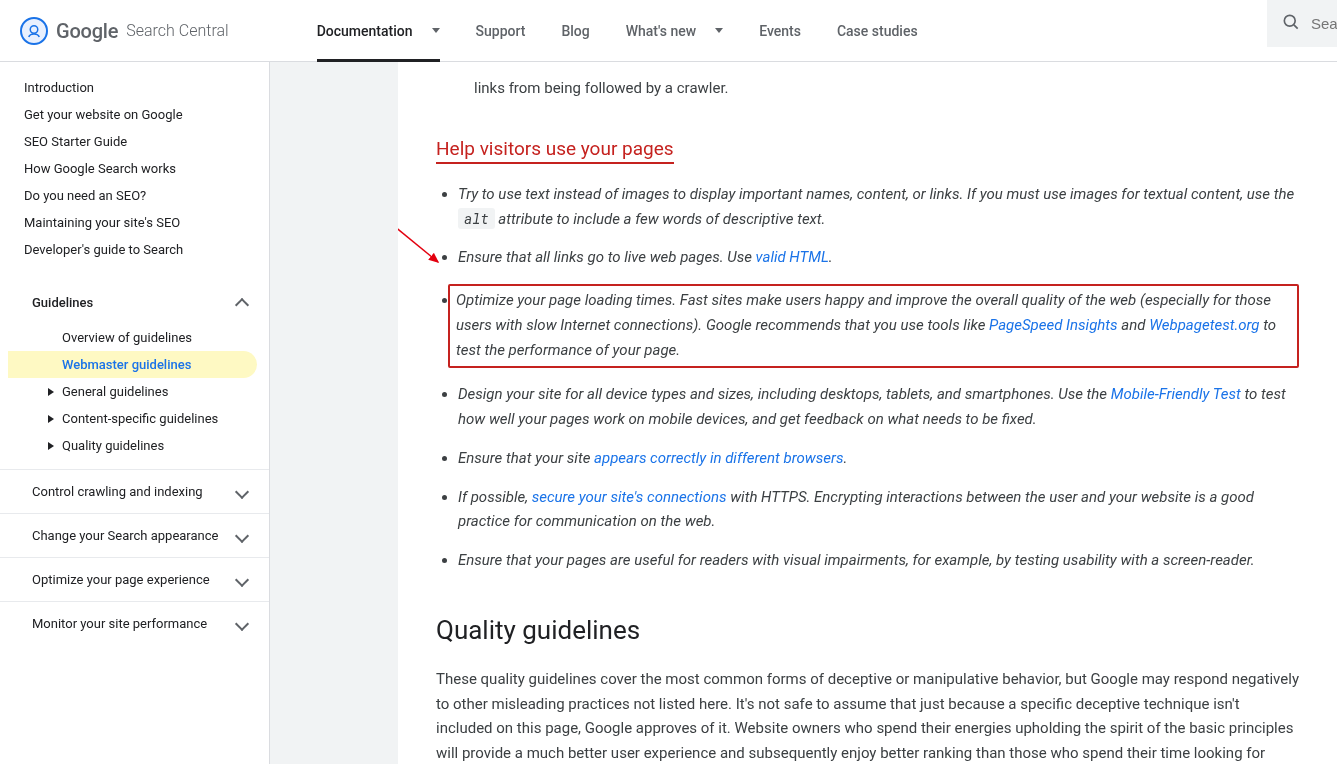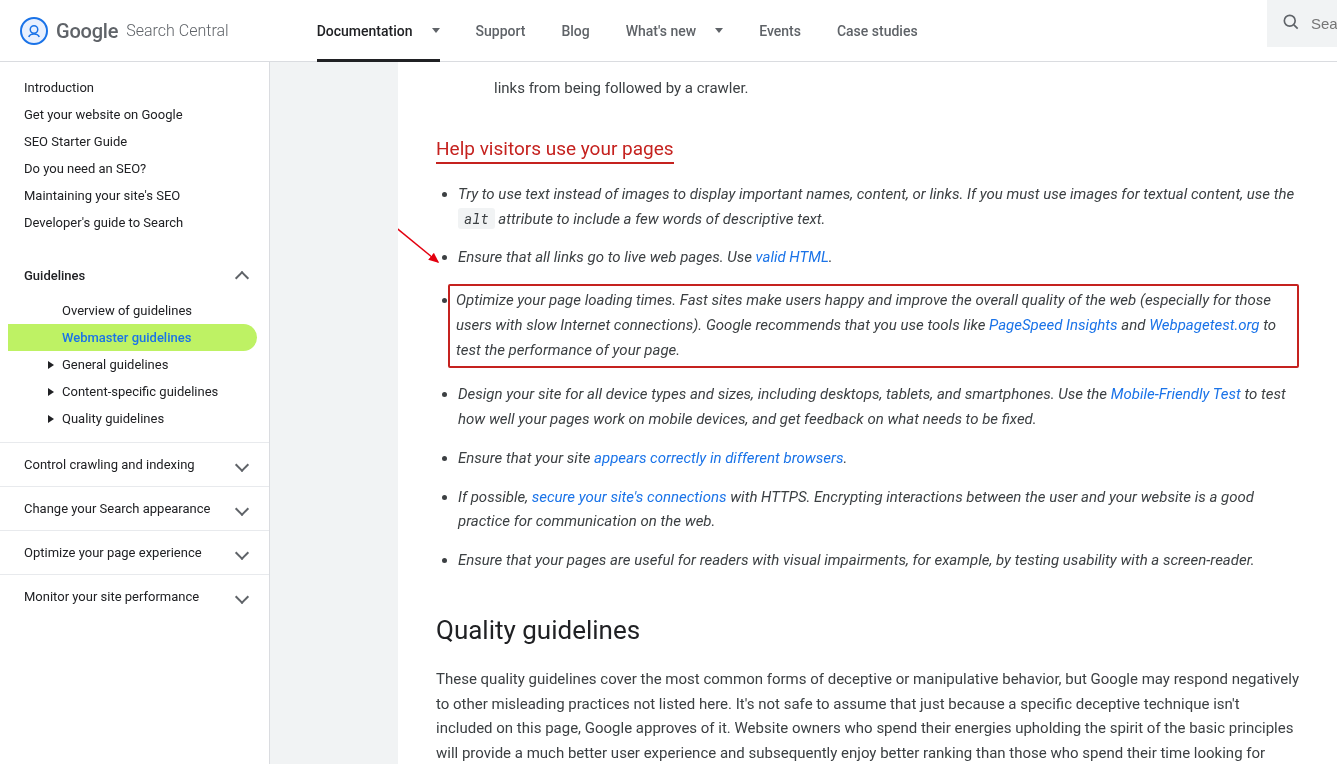--- a/index.html
+++ b/index.html
@@ -126,21 +126,21 @@
     display: block;
     padding: 6px 0 6px 24px;
     color: #202124;
     font-size: 13px;
     cursor: pointer;
   }
   .side-group-row {
     display: flex;
     align-items: center;
     justify-content: space-between;
-    padding: 14px 18px 14px 24px;
+    padding: 14px 18px 14px 32px;
     color: #202124;
     font-size: 13px;
     border-top: 1px solid #e8eaed;
     cursor: pointer;
   }
   .side-group-row.first { font-weight: 500; border-top: none; padding-top: 18px; }
   .chevron {
     width: 10px; height: 10px;
     border-right: 2px solid #5f6368;
     border-bottom: 2px solid #5f6368;
@@ -159,21 +159,21 @@
     gap: 8px;
     padding: 6px 0 6px 40px;
     color: #202124;
     font-size: 13px;
     cursor: pointer;
   }
   .side-subitem.indent2 { padding-left: 40px; }
   .side-subitem.current {
     color: #1a73e8;
     font-weight: 500;
-    background: #bef264;
+    background: #fef9c3;
     border-radius: 0 18px 18px 0;
     margin-right: 12px;
   }
   .tri-right {
     width: 0; height: 0;
     border-top: 4px solid transparent;
     border-bottom: 4px solid transparent;
     border-left: 6px solid #202124;
   }
 
@@ -281,20 +281,21 @@
     <input class="search-input" placeholder="Search" style="">
   </div>
 </div>
 
 <div class="layout">
   <div class="sidebar">
     <div id="side-top">
         <div class="side-link">Introduction</div>
         <div class="side-link">Get your website on Google</div>
         <div class="side-link">SEO Starter Guide</div>
+        <div class="side-link">How Google Search works</div>
         <div class="side-link">Do you need an SEO?</div>
         <div class="side-link">Maintaining your site's SEO</div>
         <div class="side-link">Developer's guide to Search</div>
       </div>
 
     <div style="height:14px"></div>
     <div class="side-group-row first">
       <span>Guidelines</span>
       <span class="chevron up"></span>
     </div>
@@ -346,21 +347,21 @@
   <div class="content">
     <svg class="arrow-svg">
       <defs>
         <marker id="arrowhead" markerWidth="8" markerHeight="8" refX="6" refY="3" orient="auto">
           <polygon points="0 0, 7 3, 0 6" fill="#e3000f"></polygon>
         </marker>
       </defs>
       <line x1="0" y1="0" x2="110" y2="90" stroke="#e3000f" stroke-width="1.5" marker-end="url(#arrowhead)"></line>
     </svg>
 
-    <p style="margin-left:58px">links from being followed by a crawler.</p>
+    <p style="margin-left:38px">links from being followed by a crawler.</p>
 
     <div class="section-heading">Help visitors use your pages</div>
 
     <ul>
       <li>
         <span>Try to use text instead of images to display important names, content, or links. If you must use images for textual content, use the </span><code class="inline">alt</code><span> attribute to include a few words of descriptive text.</span>
       </li>
       <li>
         <span>Ensure that all links go to live web pages. Use </span><a class="link" href="#">valid HTML</a><span>.</span>
       </li>

